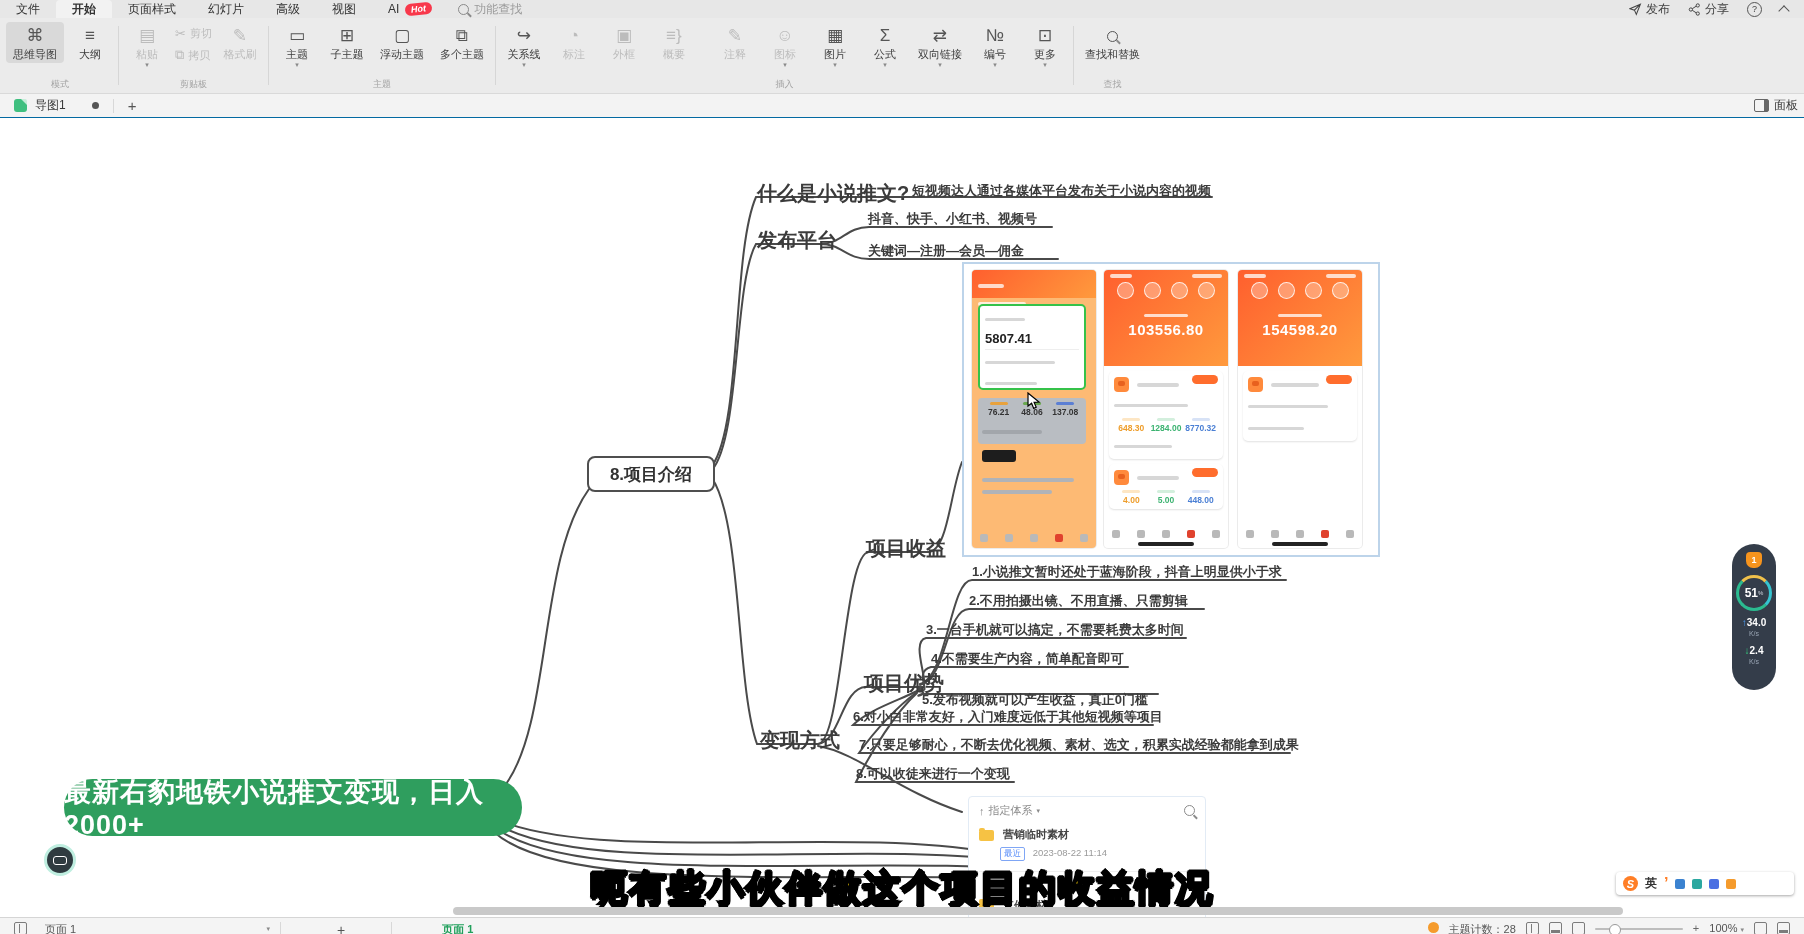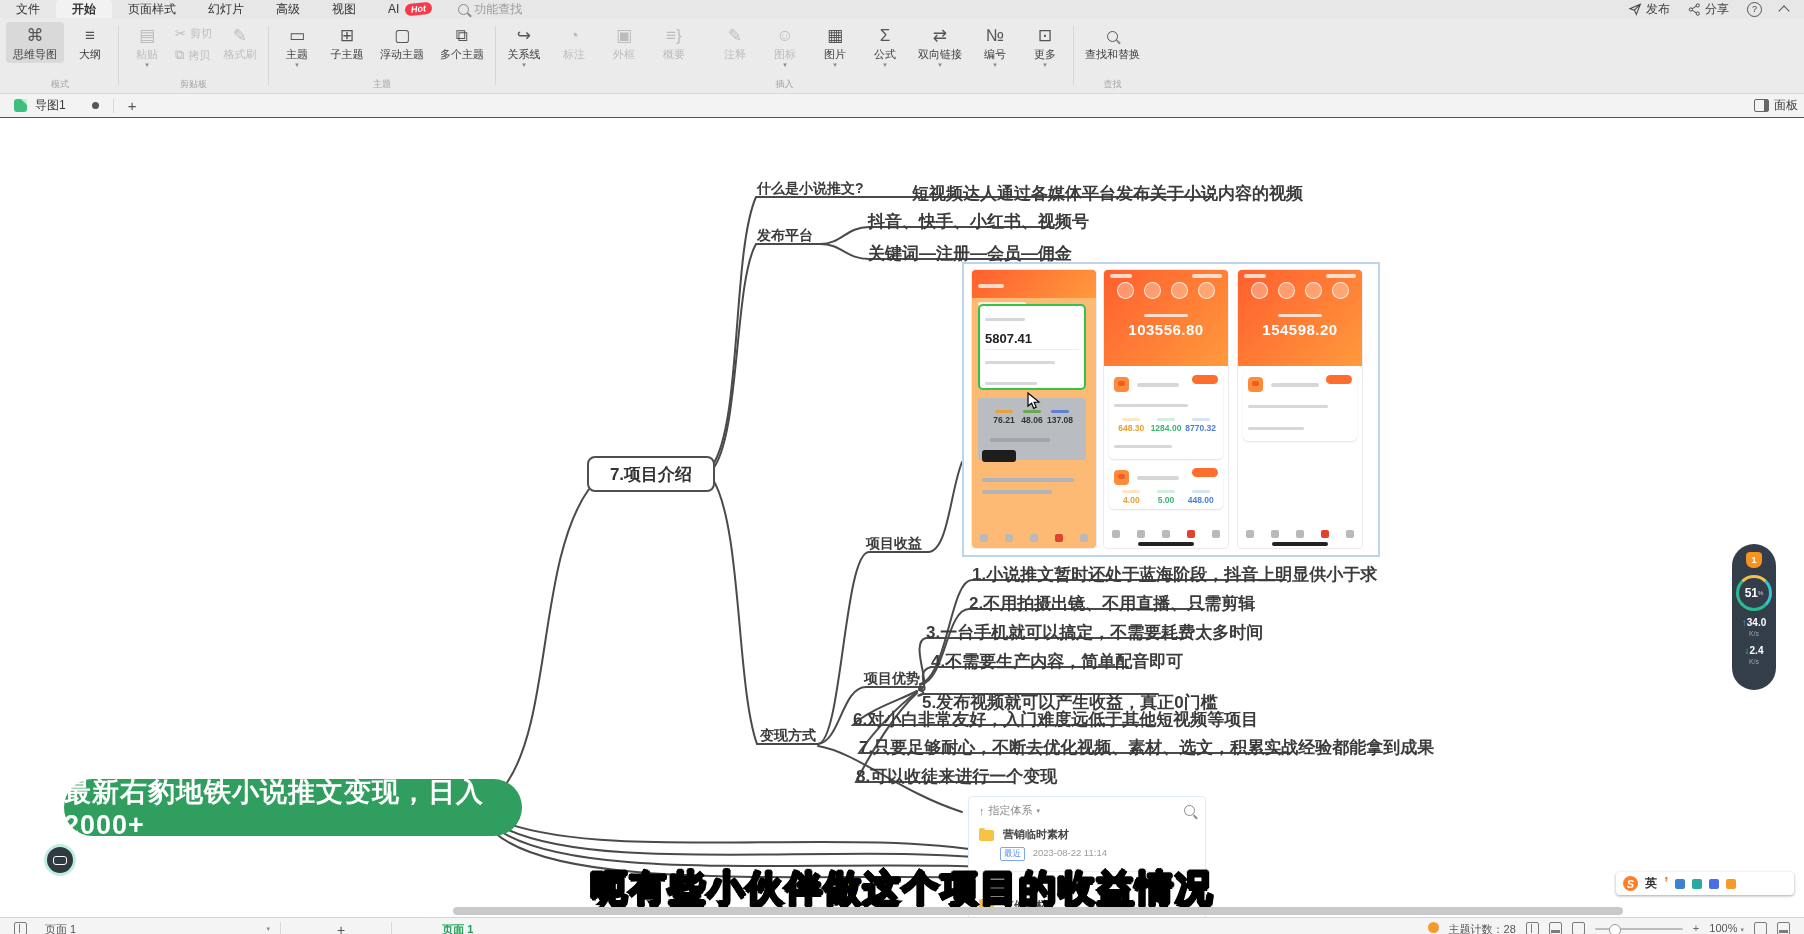--- a/index.html
+++ b/index.html
@@ -36,22 +36,22 @@
   .rsmall .ric{font-size:13px;color:#bcbcbc;}
   .tabstrip{position:absolute;left:0;top:94px;width:1804px;height:23px;background:#f3f3f3;
     border-bottom:1px solid #0369a1;display:flex;align-items:center;font-size:12px;color:#3a3a3a;}
   .docicon{width:13px;height:13px;background:#3fbf7f;border-radius:3px;margin:0 8px 0 14px;position:relative;}
   .docicon:after{content:"";position:absolute;right:0;top:0;border:3px solid #fff;border-left-color:transparent;border-bottom-color:transparent;border-radius:0 3px 0 0;opacity:.7;}
   .moddot{width:7px;height:7px;background:#555;border-radius:50%;margin:0 14px 0 26px;}
   .vline{width:1px;height:14px;background:#d8d8d8;}
   .panelico{width:13px;height:11px;border:1.5px solid #666;border-radius:2px;position:relative;margin-right:5px;}
   .panelico:after{content:"";position:absolute;right:0;top:0;bottom:0;width:4px;background:#666;}
   
-  .nd{position:absolute;white-space:nowrap;font-weight:bold;color:#3b3b3b;font-size:17px;}
-  .nd.lv1{font-size:14px;}
+  .nd{position:absolute;white-space:nowrap;font-weight:bold;color:#3b3b3b;font-size:13px;}
+  .nd.lv1{font-size:20px;}
   .rootnode{position:absolute;left:587px;top:456px;width:124px;height:32px;background:#fff;
     border:2px solid #4f4f4f;border-radius:8px;display:flex;align-items:center;justify-content:center;
     font-size:17px;font-weight:bold;color:#333;}
   .banner{position:absolute;left:64px;top:779px;width:458px;height:57px;background:#2f9e5e;border-radius:29px;
     display:flex;align-items:center;justify-content:center;color:#fff;font-size:27px;font-weight:bold;letter-spacing:1px;}
   .robot{position:absolute;left:44px;top:844px;width:26px;height:26px;border-radius:50%;background:#2f3b40;
     border:3px solid #bfeee0;display:flex;align-items:center;justify-content:center;}
   .robot:after{content:"";width:12px;height:7px;border:1.5px solid #fff;border-radius:3px;display:block;}
   .subtitle{position:absolute;left:0;top:864px;width:1804px;text-align:center;font-size:37px;font-weight:900;
     color:#ffd400;-webkit-text-stroke:2.5px #000;text-shadow:0 3px 0 #000,2px 0 0 #000,-2px 0 0 #000,0 -2px 0 #000;letter-spacing:2px;}
@@ -316,21 +316,21 @@
       <path d="M920,685 C946,680 946,609 969,609 L1204,609"></path>
       <path d="M919,688 C935,693 908,642 926,638 L1186,638"></path>
       <path d="M919,689 C934,696 912,672 931,667 L1128,667"></path>
       <path d="M919,690 C932,694 910,698 922,694 L1158,694"></path>
       <path d="M917,691 C900,700 868,710 853,725 L1153,725"></path>
       <path d="M917,692 C898,706 875,730 859,753 L1290,753"></path>
       <path d="M917,693 C896,712 872,750 856,782 L1014,782"></path>
     </g>
   </svg>
 
-  <div class="rootnode">7.项目介绍</div>
+  <div class="rootnode">8.项目介绍</div>
   <div class="nd lv1" style="left:757px;top:180px;">什么是小说推文?</div>
   <div class="nd" style="left:912px;top:182px;">短视频达人通过各媒体平台发布关于小说内容的视频</div>
   <div class="nd lv1" style="left:757px;top:227px;">发布平台</div>
   <div class="nd" style="left:868px;top:210px;">抖音、快手、小红书、视频号</div>
   <div class="nd" style="left:868px;top:242px;">关键词—注册—会员—佣金</div>
   <div class="nd lv1" style="left:866px;top:535px;">项目收益</div>
   <div class="nd lv1" style="left:864px;top:670px;">项目优势</div>
   <div class="nd lv1" style="left:760px;top:727px;">变现方式</div>
   <div class="nd" style="left:972px;top:563px;">1.小说推文暂时还处于蓝海阶段，抖音上明显供小于求</div>
   <div class="nd" style="left:969px;top:592px;">2.不用拍摄出镜、不用直播、只需剪辑</div>
@@ -349,21 +349,21 @@
       </div>
       <div class="greencard">
         <span class="bar" style="width:40px;height:3px;"></span>
         <div style="font-size:13px;font-weight:900;color:#222;margin:3px 0;">5807.41</div>
         <div style="border-top:1px solid #eee;padding-top:3px;"><span class="bar" style="width:70px;height:3px;"></span></div>
         <div style="margin-top:3px;"><span class="bar" style="width:52px;height:3px;"></span></div>
         <div style="margin-top:4px;font-size:9px;font-weight:bold;color:#ff7a33;">
           <span class="bar" style="width:34px;height:3px;margin-right:4px;"></span><span>780.00</span>
         </div>
       </div>
-      <div style="position:absolute;left:6px;top:128px;width:108px;background:#b9bdc2;border-radius:4px;padding:12px;box-sizing:border-box;">
+      <div style="position:absolute;left:6px;top:128px;width:108px;background:#b9bdc2;border-radius:4px;padding:4px;box-sizing:border-box;">
         <div class="statrow" style="margin-top:0;">
           <span class="stat"><i style="background:#e8a23d;"></i><span style="color:#333;">76.21</span></span>
           <span class="stat"><i style="background:#6aa84f;"></i><span style="color:#333;">48.06</span></span>
           <span class="stat"><i style="background:#5b7fd4;"></i><span style="color:#333;">137.08</span></span>
         </div>
         <div style="margin-top:5px;"><span class="bar" style="width:60px;background:#a2a6ab;"></span></div>
       </div>
       <div style="position:absolute;left:10px;top:180px;width:34px;height:12px;background:#1d1d1d;border-radius:3px;"></div>
       <div style="position:absolute;left:10px;top:200px;"><span class="bar" style="width:92px;background:#b0b3b8;"></span></div>
       <div style="position:absolute;left:10px;top:212px;"><span class="bar" style="width:70px;background:#b0b3b8;"></span></div>

